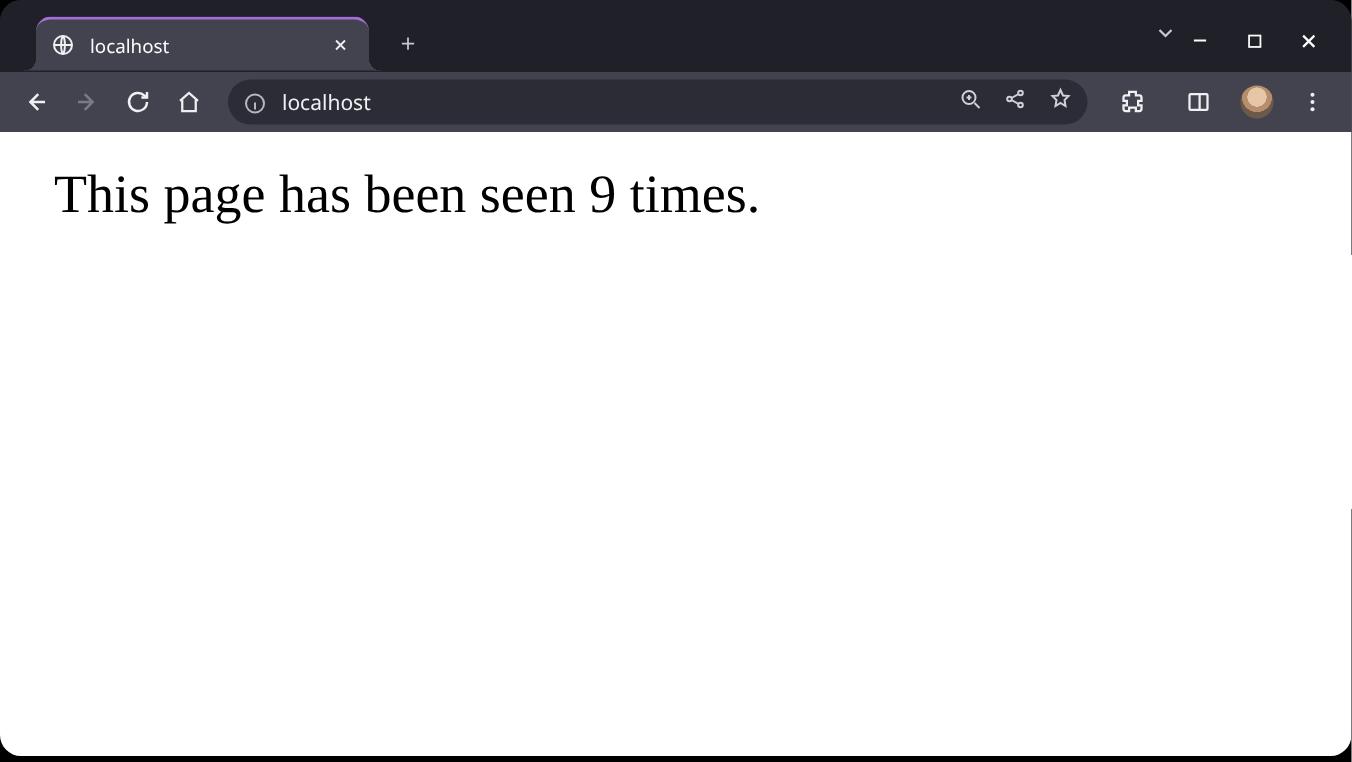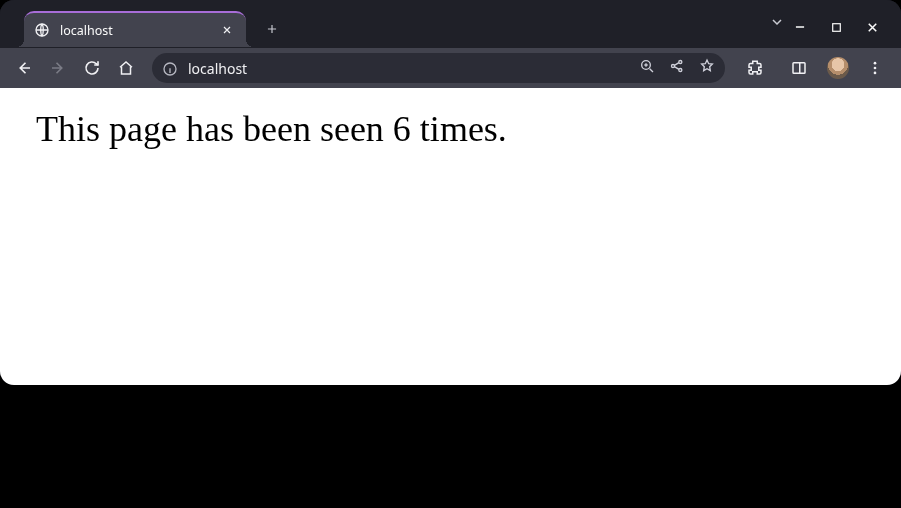--- a/index.html
+++ b/index.html
@@ -7,21 +7,21 @@
       width: 901px;
       height: 508px;
       background: #000;
       font-family: "Segoe UI", "Noto Sans", sans-serif;
       overflow: hidden;
     }
     .window {
       position: absolute;
       left: 0; top: 0;
       width: 901px;
-      height: 385px;
+      height: 504px;
       background: #1f2028;
       border-radius: 14px;
       overflow: hidden;
       display: flex;
       flex-direction: column;
     }
 
     
     .titlebar {
       height: 48px;
@@ -294,16 +294,16 @@
         <svg viewBox="0 0 24 24" fill="#f0f0f3">
             <circle cx="12" cy="5.5" r="1.8"></circle>
             <circle cx="12" cy="12" r="1.8"></circle>
             <circle cx="12" cy="18.5" r="1.8"></circle>
           </svg>
       </span>
     </div>
   </div>
 
   <div class="content">
-    <div class="page-text">This page has been seen 6 times.</div>
+    <div class="page-text">This page has been seen 9 times.</div>
   </div>
 
 </div>
 
 </body></html>

